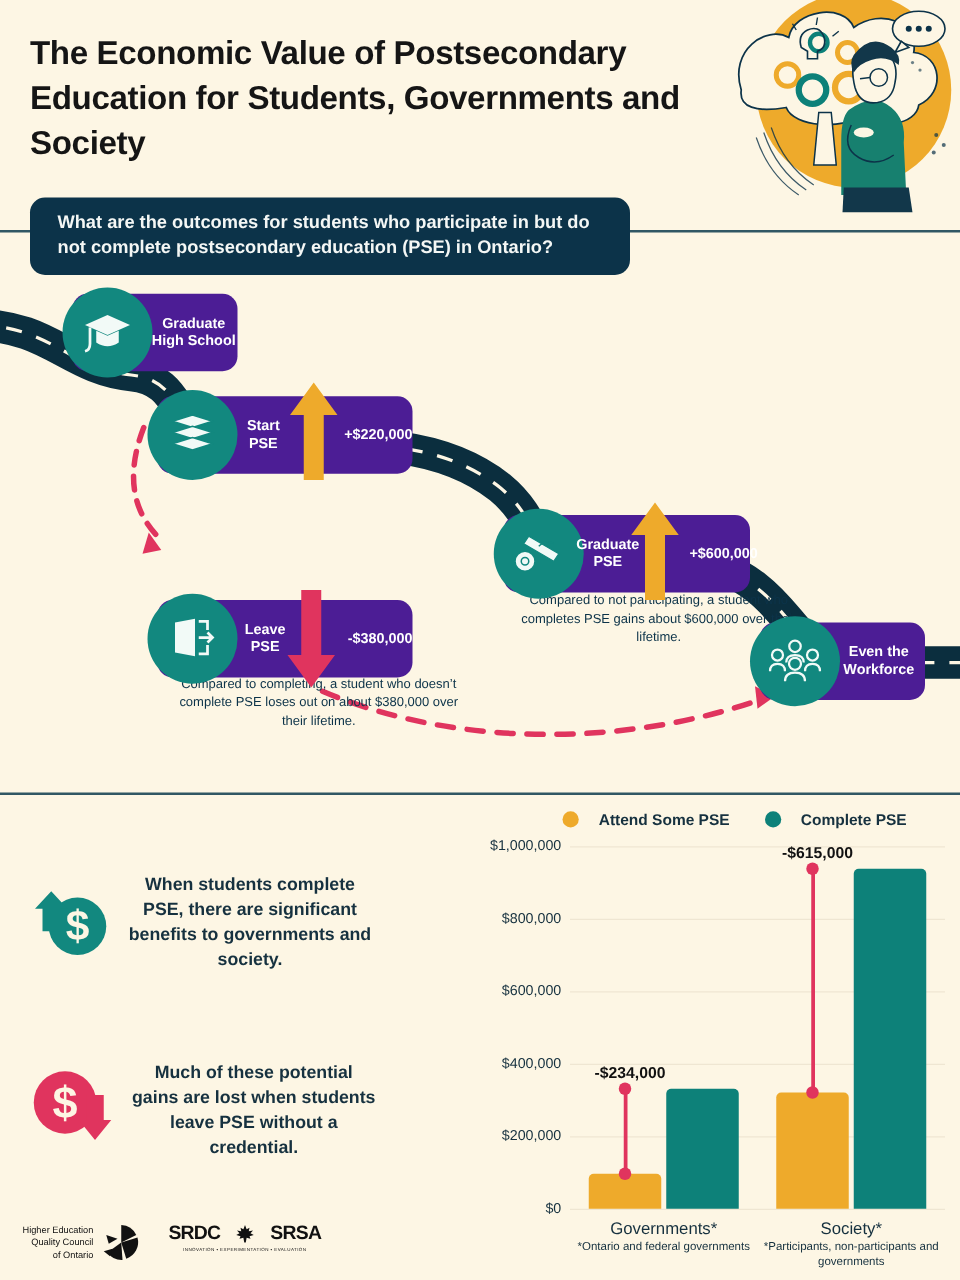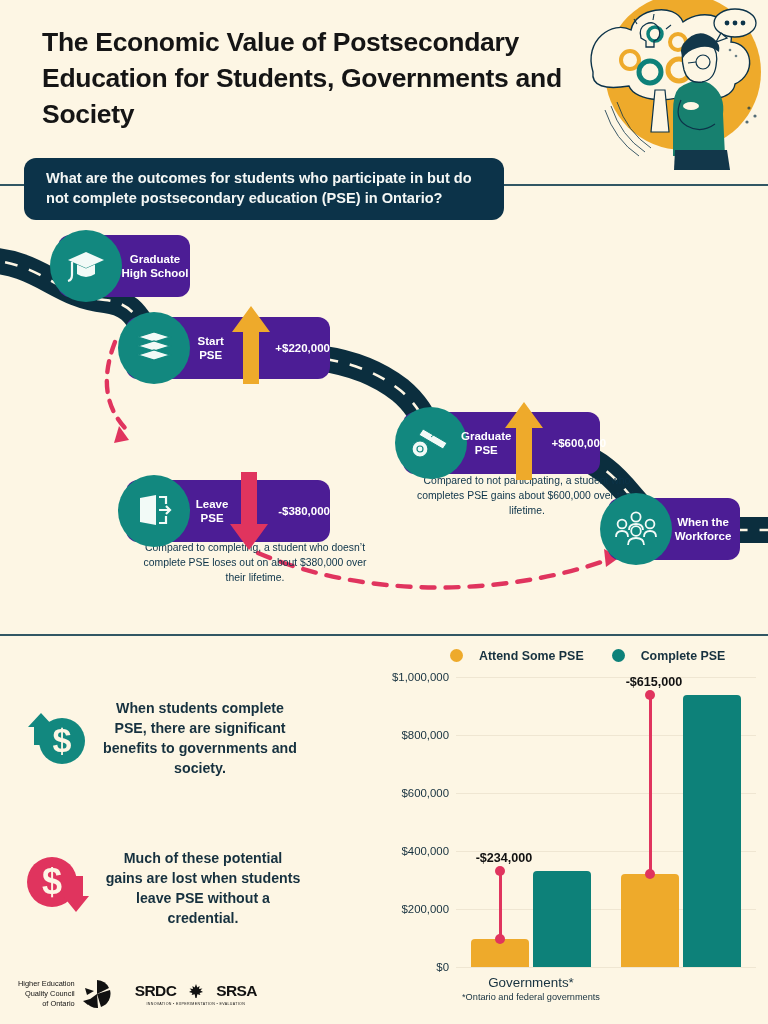--- a/index.html
+++ b/index.html
@@ -6,21 +6,21 @@
   html, body {
     width: 768px; height: 1024px;
     background: #fdf6e4;
     font-family: "Liberation Sans", sans-serif;
     overflow: hidden;
   }
   #page { position: relative; width: 768px; height: 1024px; background: #fdf6e4; }
 
   
   .title {
-    position: absolute; left: 42px; top: 24px; width: 545px;
+    position: absolute; left: 24px; top: 24px; width: 545px;
     font-size: 26.5px; font-weight: bold; line-height: 1.36;
     color: #151515; letter-spacing: -0.3px;
   }
   .hero {
     position: absolute; right: 0px; top: 0px; width: 185px; height: 170px;
   }
 
   
   .rule {
     position: absolute; height: 2px; background: #0d3b4d; opacity: .85;
@@ -105,21 +105,21 @@
     white-space: nowrap; transform: translate(-50%, -100%);
   }
 
   .xcat {
     position: absolute; text-align: center; transform: translateX(-50%);
   }
   .xcat .xmain { font-size: 13.4px; color: #16313f; }
   .xcat .xsub { font-size: 9.2px; color: #16313f; line-height: 1.3; margin-top: 2px; }
 
   
-  .footer { position: absolute; left: 18px; top: 978px; display: flex; align-items: center; gap: 22px; }
+  .footer { position: absolute; left: 18px; top: 978px; display: flex; gap: 22px; }
   .heqco { display: flex; align-items: center; gap: 6px; }
   .heqco-text { font-size: 7.4px; line-height: 1.35; color: #111; text-align: right; }
   .srdc-wrap { text-align: center; }
   .srdc-main { font-size: 15.5px; font-weight: bold; letter-spacing: -0.6px; color: #111; display:flex; align-items:center; gap:12px;}
   .srdc-tag { font-size: 3.6px; letter-spacing: .35px; color: #111; margin-top: 2px; }
 </style>
 </head>
 <body>
 
 <div id="page">
@@ -282,21 +282,21 @@
               <path d="M16 21 q0 -6 7 -6 q7 0 7 6"></path>
               <circle cx="9" cy="15" r="4.4"></circle>
               <path d="M3 28 q0 -6 6 -6 q6 0 6 6"></path>
               <circle cx="37" cy="15" r="4.4"></circle>
               <path d="M31 28 q0 -6 6 -6 q6 0 6 6"></path>
               <circle cx="23" cy="22" r="4.8"></circle>
               <path d="M15 36 q0 -7 8 -7 q8 0 8 7"></path>
             </g>
           </svg>
         </div>
-        <div class="nlabel" style="width:66px;">When the Workforce</div>
+        <div class="nlabel" style="width:66px;">Even the Workforce</div>
       </div>
     </div>
 
   </div>
 
 
   <div class="stmt" style="left:24px; top:698px;">
     <div>
       <svg width="64" height="62" viewBox="0 0 64 62">
         <circle cx="38" cy="36" r="23" fill="#12887f"></circle>
@@ -345,20 +345,24 @@
         <div class="gridline" style="top: 0px;"></div>
         <div class="ytick" style="top: 0px;">$1,000,000</div>
         <div class="bar some" style="left: 15px; width: 58px; height: 28.13px; background: rgb(238, 170, 43);"></div>
         <div class="bar complete" style="left: 77px; width: 58px; height: 95.7px; background: rgb(13, 129, 121);"></div>
         <div class="xcat" style="left: 75px; top: 298px; width: 174px;">
           <div class="xmain">Governments*</div>
           <div class="xsub">*Ontario and federal governments</div>
         </div>
         <div class="bar some" style="left: 165px; width: 58px; height: 93.38px; background: rgb(238, 170, 43);"></div>
         <div class="bar complete" style="left: 227px; width: 58px; height: 271.73px; background: rgb(13, 129, 121);"></div>
+        <div class="xcat" style="left: 225px; top: 298px; width: 174px;">
+          <div class="xmain">Society*</div>
+          <div class="xsub">*Participants, non-participants and governments</div>
+        </div>
         <div class="drop" style="left: 42.5px; top: 194.3px; height: 67.57px; background: rgb(224, 52, 94);"></div>
         <div class="dot" style="left: 39px; top: 189.3px; background: rgb(224, 52, 94);"></div>
         <div class="dot" style="left: 39px; top: 256.87px; background: rgb(224, 52, 94);"></div>
         <div class="droplabel" style="left: 48px; top: 188.3px;">-$234,000</div>
         <div class="drop" style="left: 192.5px; top: 18.27px; height: 178.35px; background: rgb(224, 52, 94);"></div>
         <div class="dot" style="left: 189px; top: 13.27px; background: rgb(224, 52, 94);"></div>
         <div class="dot" style="left: 189px; top: 191.62px; background: rgb(224, 52, 94);"></div>
         <div class="droplabel" style="left: 198px; top: 12.27px;">-$615,000</div>
       </div>
   </div>

